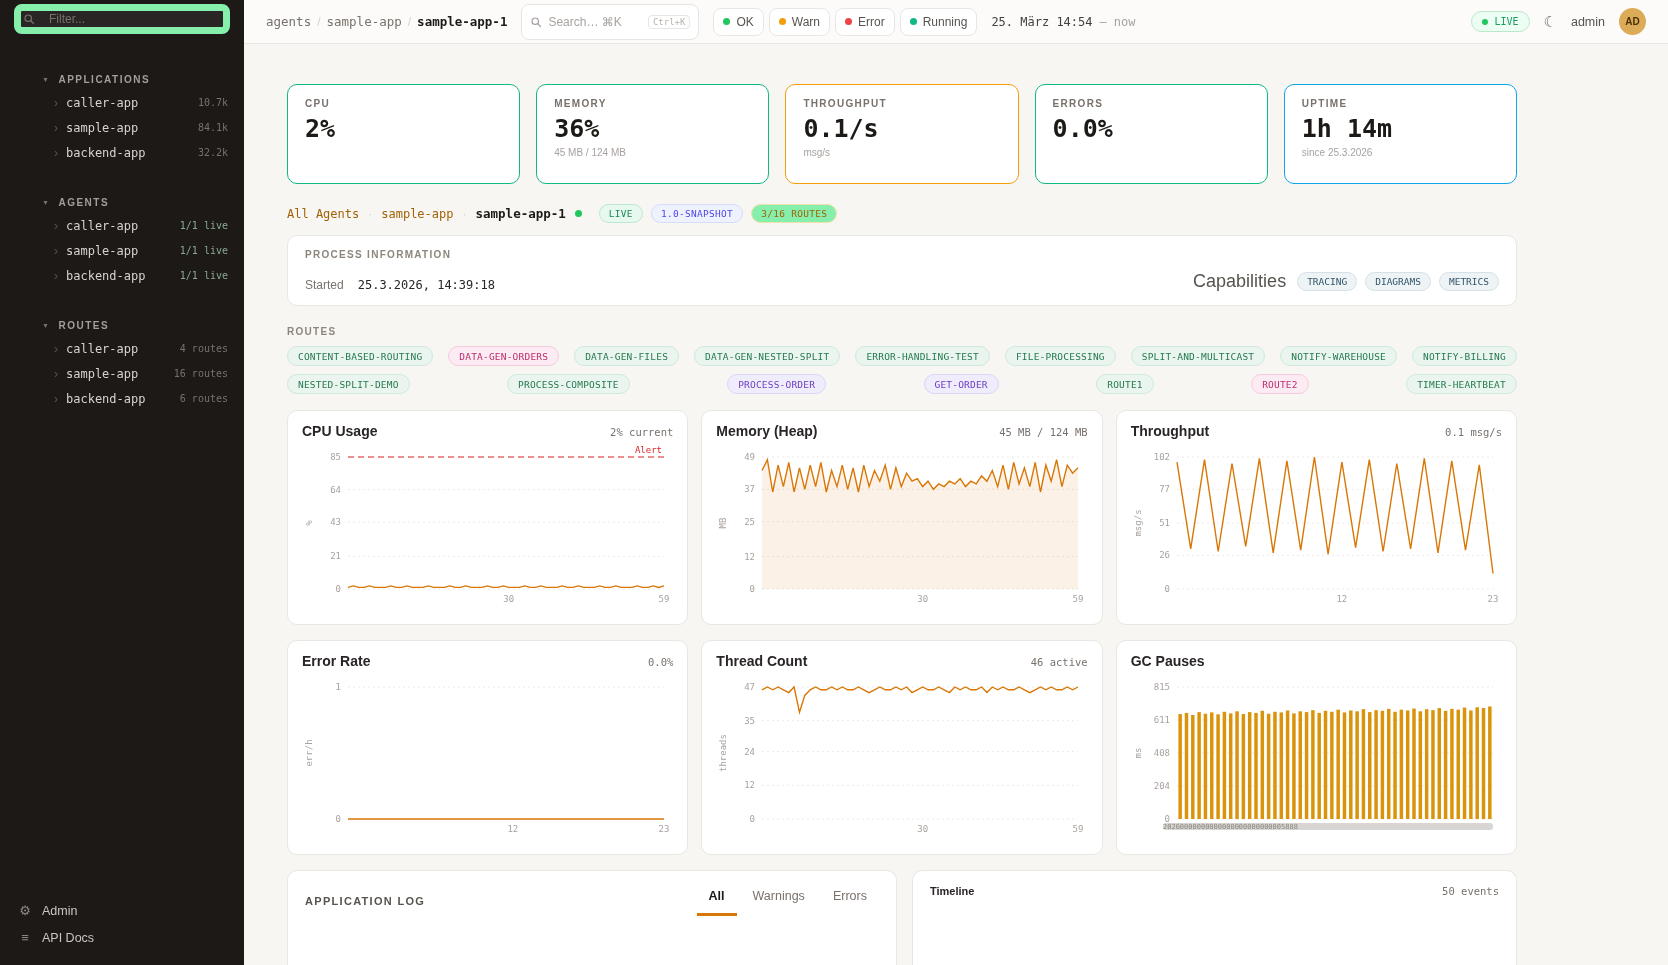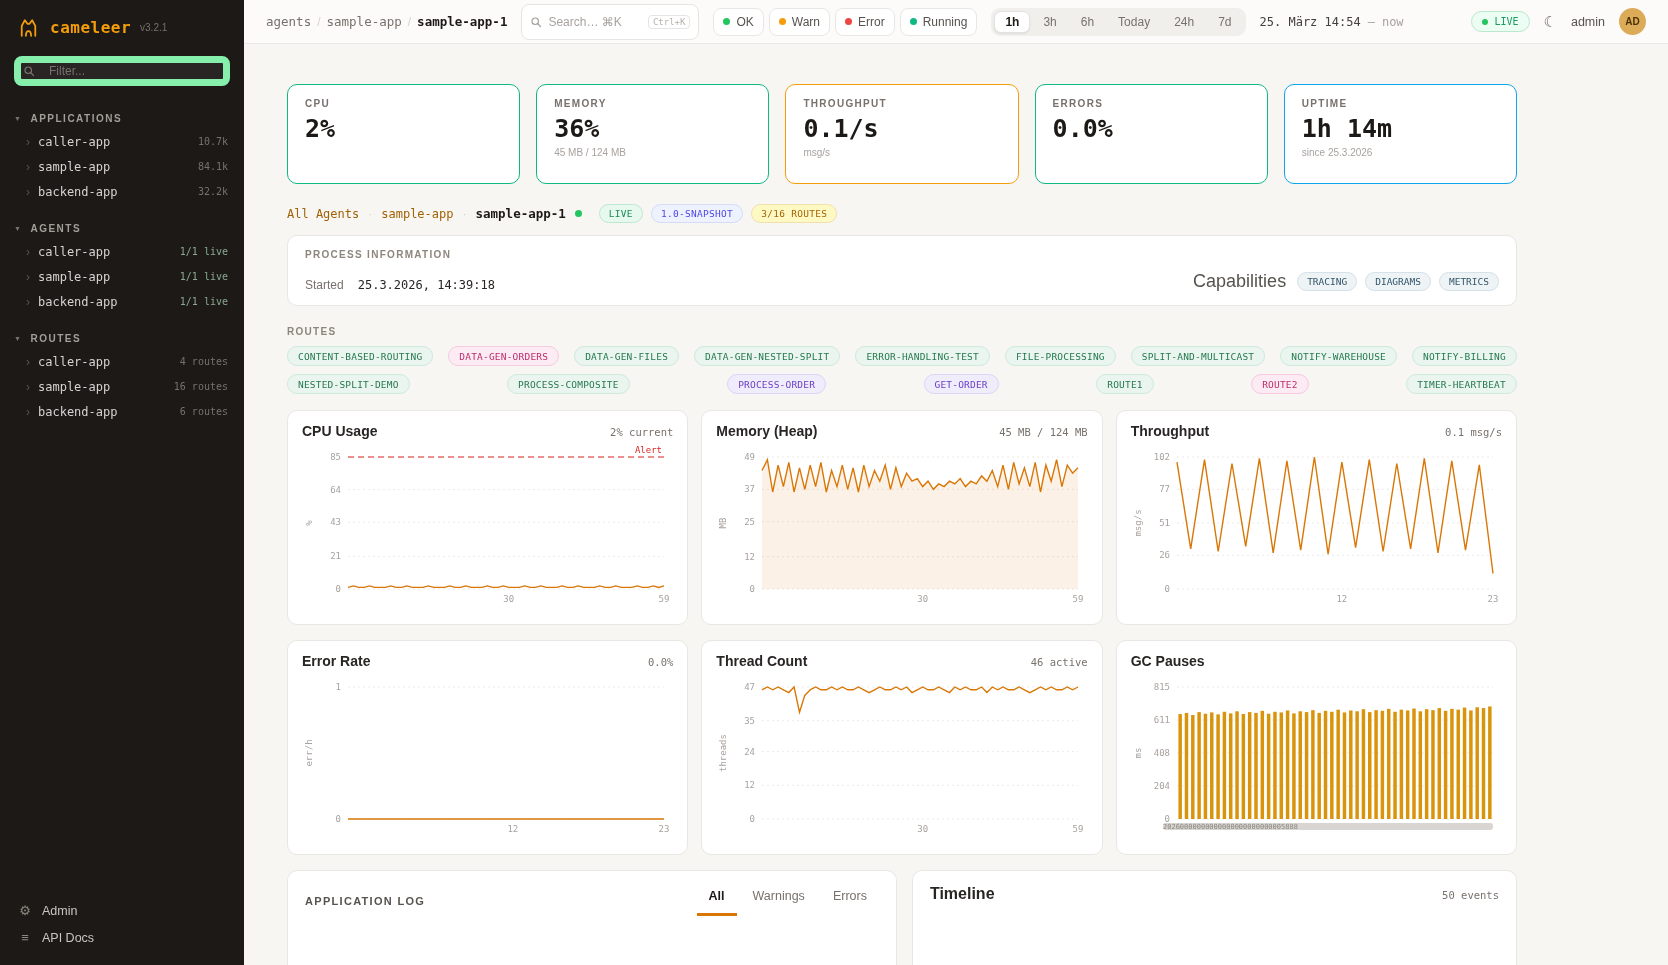--- a/index.html
+++ b/index.html
@@ -10,21 +10,21 @@
   
   .sidebar { width: 244px; min-width: 244px; background: #1c1917; display: flex; flex-direction: column; }
   .logo-row { display: flex; align-items: center; gap: 9px; padding: 15px 16px 12px; cursor: pointer; }
   .logo-name { font-family: "DejaVu Sans Mono", monospace; font-weight: bold; font-size: 16px; color: #f59e0b; letter-spacing: .5px; }
   .logo-ver { font-size: 10px; color: #78716c; }
   .filter-wrap { margin: 4px 14px 8px; position: relative; }
   .filter-wrap svg { position: absolute; left: 9px; top: 9px; }
   .filter-input { width: 100%; height: 30px; background: #292524; border: 7px solid #86efac; border-radius: 8px; color: #d6d3d1; font-size: 12px; padding: 0 10px 0 28px; outline: none; font-family: inherit; }
   .filter-input::placeholder { color: #78716c; }
   .nav-label { padding: 16px 16px 2px; font-size: 9px; letter-spacing: 1.8px; color: #6f6a64; font-weight: bold; }
-  .side-section { margin-top: 14px; }
+  .side-section { margin-top: 27px; padding-left: 28px; }
   .side-header { display: flex; align-items: center; gap: 8px; padding: 5px 14px; font-size: 10px; letter-spacing: 1.5px; color: #a39e97; font-weight: bold; cursor: pointer; }
   .caret { font-size: 7px; color: #78716c; }
   .side-item { display: flex; align-items: center; gap: 8px; padding: 5.5px 16px 5.5px 26px; cursor: pointer; }
   .side-item .chev { color: #57534e; font-size: 12px; line-height: 1; }
   .side-item .name { font-family: "DejaVu Sans Mono", monospace; font-size: 12px; color: #d6d3d1; }
   .side-item .badge { margin-left: auto; font-family: "DejaVu Sans Mono", monospace; font-size: 10px; color: #78716c; }
   .side-item .badge.live { color: #8aa98f; }
   .side-footer { margin-top: auto; padding: 10px 18px 20px; display: flex; flex-direction: column; gap: 12px; }
   .foot-item { display: flex; align-items: center; gap: 10px; font-size: 12.5px; color: #c9c5c0; cursor: pointer; }
   .foot-icon { color: #8d867c; font-size: 13px; width: 14px; text-align: center; }
@@ -63,21 +63,21 @@
 
   .agent-bar { display: flex; align-items: center; gap: 9px; margin-top: 20px; }
   .agent-link { color: #a16207; font-family: "DejaVu Sans Mono", monospace; font-size: 12px; cursor: pointer; }
   .agent-current { color: #1c1917; font-weight: bold; font-family: "DejaVu Sans Mono", monospace; font-size: 12.5px; }
   .agent-sep { color: #d6d3d1; font-size: 12px; }
   .agent-live-dot { width: 7px; height: 7px; border-radius: 50%; background: #22c55e; }
   .pill-row { display: flex; gap: 8px; margin-left: 8px; }
   .pill { font-family: "DejaVu Sans Mono", monospace; font-size: 9.5px; padding: 3px 9px; border-radius: 999px; border: 1px solid #ddd; letter-spacing: .3px; }
   .pill.green { background: #e7f8ee; border-color: #bfe8d0; color: #178a55; }
   .pill.indigo { background: #eef2ff; border-color: #d4dcf8; color: #4f46e5; }
-  .pill.amber { background: #fef9c3; border-color: #f0e0ac; color: #a16207; }
+  .pill.amber { background: #86efac; border-color: #f0e0ac; color: #a16207; }
 
   .panel { background: #fff; border: 1px solid #e9e7e4; border-radius: 10px; }
   .process-panel { margin-top: 12px; padding: 13px 17px; }
   .panel-label { font-size: 10px; letter-spacing: 1.3px; color: #8d867c; font-weight: bold; }
   .process-row { display: flex; align-items: flex-end; margin-top: 11px; }
   .started-label { font-size: 12px; color: #78716c; margin-right: 14px; }
   .started-value { font-family: "DejaVu Sans Mono", monospace; font-size: 12px; color: #292524; }
   .caps { margin-left: auto; display: flex; align-items: center; gap: 8px; }
   .caps-label { font-size: 18px; color: #57534e; margin-right: 3px; }
   .cap-chip { font-family: "DejaVu Sans Mono", monospace; font-size: 9.5px; background: #eef3f6; border: 1px solid #d5e0e8; color: #33566b; padding: 3px 9px; border-radius: 999px; }
@@ -97,37 +97,29 @@
   .chart-body { height: 162px; margin-top: 4px; }
 
   .bottom-grid { display: grid; grid-template-columns: 1.008fr 1fr; gap: 15px; margin-top: 15px; }
   .bottom-card { background: #fff; border: 1px solid #e9e7e4; border-bottom: none; border-radius: 10px 10px 0 0; padding: 14px 17px 0; height: 140px; }
   .log-head { display: flex; align-items: center; }
   .log-title { font-size: 11px; letter-spacing: 1.3px; color: #57534e; font-weight: bold; text-align: right; }
   .log-tabs { margin-left: auto; display: flex; gap: 4px; }
   .log-tab { font-size: 12.5px; color: #78716c; padding: 4px 12px 10px; cursor: pointer; border-bottom: 3px solid transparent; }
   .log-tab.active { color: #1c1917; font-weight: bold; border-bottom-color: #d97706; }
   .timeline-head { display: flex; align-items: baseline; justify-content: space-between; }
-  .timeline-title { font-size: 16px; font-weight: bold; color: #292524; }
+  .timeline-title { font-size: 11px; font-weight: bold; color: #292524; }
   .timeline-count { font-family: "DejaVu Sans Mono", monospace; font-size: 10.5px; color: #78716c; }
 </style>
 </head>
 <body>
 
 <div class="app">
 
   <aside class="sidebar">
-    <div class="logo-row">
-      <svg width="25" height="25" viewBox="0 0 24 24" fill="none" stroke="#f59e0b" stroke-width="1.7" stroke-linejoin="round" stroke-linecap="round">
-        <path d="M5.5 20 V10.5 L8.5 5 L11 8.5 h2 L15.5 5 L18.5 10.5 V20"></path>
-        <path d="M9.5 20 c0-3 1-4.5 2.5-4.5 s2.5 1.5 2.5 4.5"></path>
-      </svg>
-      <span class="logo-name">cameleer</span>
-      <span class="logo-ver">v3.2.1</span>
-    </div>
 
     <div class="filter-wrap">
       <svg width="12" height="12" viewBox="0 0 24 24" fill="none" stroke="#78716c" stroke-width="2.4" stroke-linecap="round">
           <circle cx="10.5" cy="10.5" r="6.5"></circle>
           <path d="M15.5 15.5 L21 21"></path>
         </svg>
       <input class="filter-input" placeholder="Filter..." style="">
     </div>
 
 
@@ -260,34 +252,20 @@
             <span class="dot" style="background: rgb(239, 68, 68);"></span>
             <span>Error</span>
           </div>
 
           <div class="status-chip">
             <span class="dot" style="background: rgb(16, 185, 129);"></span>
             <span>Running</span>
           </div>
         </div>
 
-      <div class="time-group">
-
-          <button class="time-btn active">1h</button>
-
-          <button class="time-btn">3h</button>
-
-          <button class="time-btn">6h</button>
-
-          <button class="time-btn">Today</button>
-
-          <button class="time-btn">24h</button>
-
-          <button class="time-btn">7d</button>
-        </div>
 
       <div class="daterange">
         <span>25. März 14:54</span>
         <span class="dim">—</span>
         <span class="dim">now</span>
       </div>
 
       <div class="right-cluster">
         <div class="live-pill">
           <span class="dot"></span>

